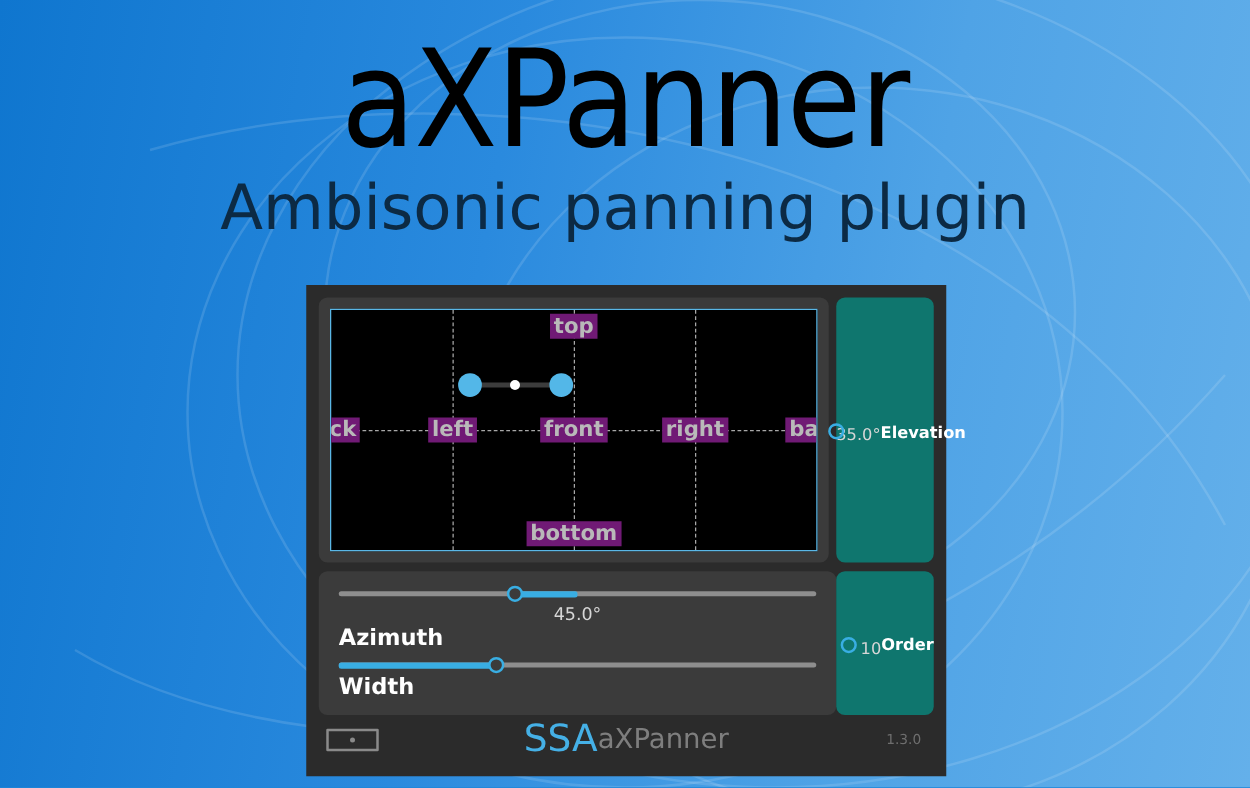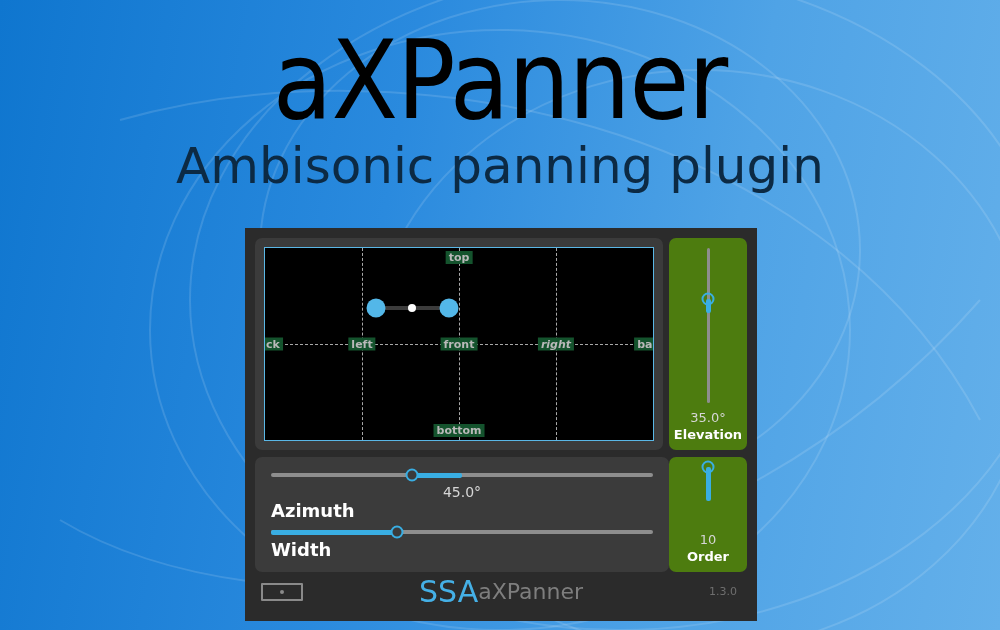--- a/index.html
+++ b/index.html
@@ -79,23 +79,23 @@
     position: absolute; top: 0; bottom: 0; width: 0;
     border-left: 1px dashed #a8a8a8;
   }
   .hline {
     position: absolute; left: 0; right: 0; height: 0;
     border-top: 1px dashed #a8a8a8;
   }
   .ptxt {
     position: absolute;
     color: #b9b9b9;
-    font-size: 11px;
+    font-size: 17px;
     font-weight: bold;
-    background: #14532d;
+    background: #701a75;
     padding: 0 3px;
     white-space: nowrap;
     transform: translateX(-50%);
   }
   .src-dot {
     position: absolute;
     width: 19px; height: 19px;
     border-radius: 50%;
     background: #53b7e8;
     transform: translate(-50%, -50%);
@@ -110,24 +110,24 @@
   }
   #src-link {
     position: absolute;
     height: 4px;
     background: #3c3c3c;
     transform: translateY(-50%);
   }
 
   
   .vcard {
-    background: #4d7c0f;
+    background: #0f766e;
     border-radius: 7px;
     display: flex;
-    flex-direction: column;
+    flex-direction: row;
     align-items: center;
     padding: 10px 0 8px 0;
   }
   #elevation-card { width: 78px; }
   #order-card { width: 78px; }
 
   .vslider {
     position: relative;
     flex: 1;
     width: 16px;
@@ -303,21 +303,21 @@
         <div class="vline" style="left:50%"></div>
         <div class="vline" style="left:75%"></div>
         <div class="hline" style="top:50%"></div>
 
         <div class="ptxt" style="left:50%; top:3px;">top</div>
         <div class="ptxt" style="left:50%; bottom:3px;">bottom</div>
 
         <div class="ptxt" style="left:1%;  top:50%; transform:translate(-30%,-50%);">ck</div>
         <div class="ptxt" style="left:25%; top:50%; transform:translate(-50%,-50%);">left</div>
         <div class="ptxt" style="left:50%; top:50%; transform:translate(-50%,-50%);">front</div>
-        <div class="ptxt" style="left:75%; top:50%; transform:translate(-50%,-50%);font-style:italic;">right</div>
+        <div class="ptxt" style="left:75%; top:50%; transform:translate(-50%,-50%);">right</div>
         <div class="ptxt" style="left:99%; top:50%; transform:translate(-70%,-50%);">ba</div>
 
         <div id="src-link" style="left: 28.5%; width: 19%; top: 31%;"></div>
         <div class="src-dot" id="src-a" style="left: 28.5%; top: 31%;"></div>
         <div class="src-dot" id="src-c" style="left: 47.5%; top: 31%;"></div>
         <div class="src-center" id="src-b" style="left: 38%; top: 31%;"></div>
       </div>
     </div>
 
     <div id="elevation-card" class="vcard">

